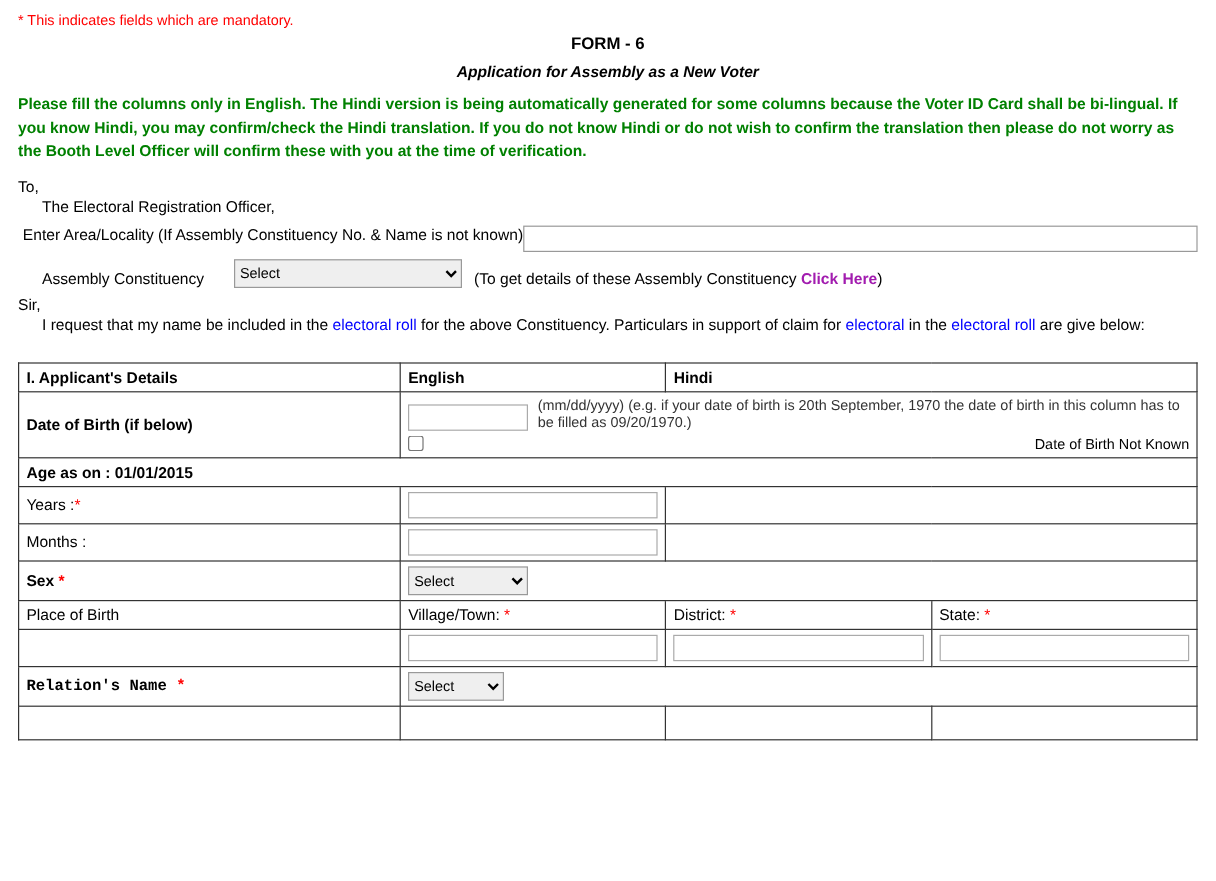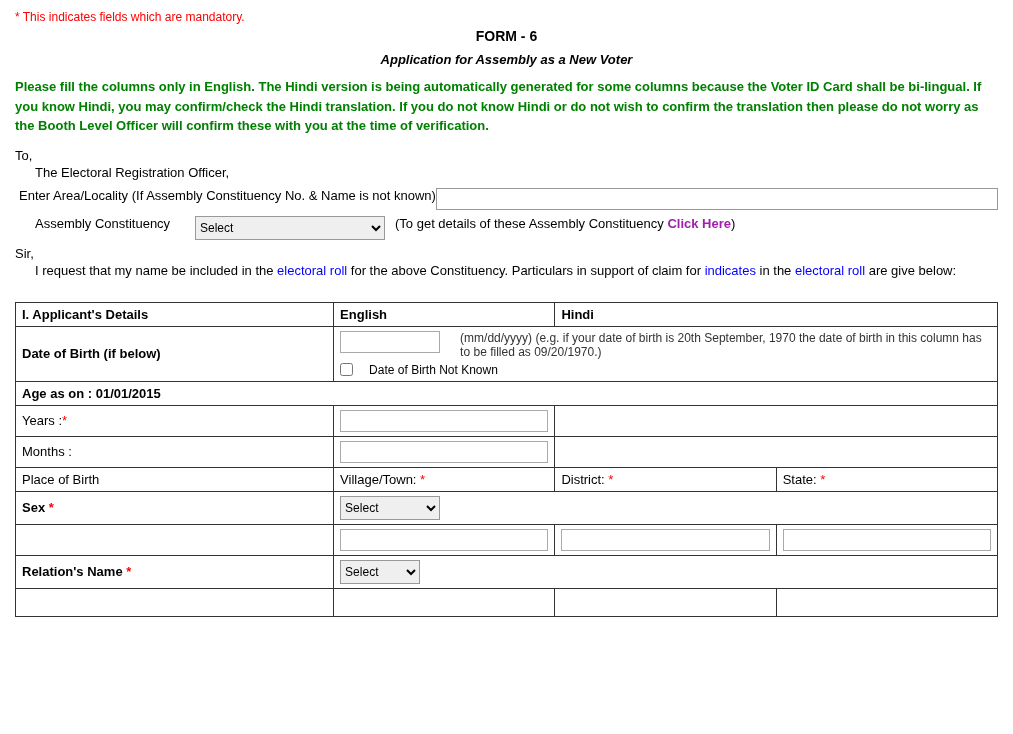--- a/index.html
+++ b/index.html
@@ -62,21 +62,21 @@
     }
     .field-input-full input[type="text"] {
       width: 100%;
       height: 22px;
       border: 1px solid #999;
       padding: 2px 4px;
       font-size: 12px;
     }
     .assembly-row {
       display: flex;
-      align-items: flex-start;
+      align-items: flex-end;
       margin-bottom: 6px;
       margin-left: 20px;
     }
     .assembly-label {
       font-size: 13px;
       min-width: 160px;
     }
     .assembly-select {
       margin-right: 10px;
     }
@@ -186,23 +186,24 @@
     .place-village .required-star { color: red; }
     .relation-select select {
       height: 24px;
       font-size: 12px;
       border: 1px solid #999;
       width: 80px;
     }
     .checkbox-row {
       display: flex;
       align-items: center;
-      gap: 16px;
+      gap: 0;
       font-size: 12px;
       margin-top: 4px;
+      justify-content: space-between;
     }
   </style>
 </head>
 <body>
 
 <div class="mandatory-note">* This indicates fields which are mandatory.</div>
 
 <div class="form-title">FORM - 6</div>
 <div class="form-subtitle">Application for Assembly as a New Voter</div>
 
@@ -228,42 +229,42 @@
     </select>
   </div>
   <div class="assembly-hint">
     <span>(To get details of these Assembly Constituency </span><a href="#">Click Here</a>)
   </div>
 </div>
 
 <div class="sir-section">
   <div class="sir-line">Sir,</div>
   <div class="request-line">
-    I request that my name be included in the <span class="blue-text">electoral roll</span> for the above Constituency. Particulars in support of claim for <span class="blue-text">indicates</span> in the <span class="blue-text">electoral roll</span> are give below:
+    I request that my name be included in the <span class="blue-text">electoral roll</span> for the above Constituency. Particulars in support of claim for <span class="blue-text">electoral</span> in the <span class="blue-text">electoral roll</span> are give below:
   </div>
 </div>
 
 <table class="main-table">
   <thead>
     <tr class="header-row">
       <td class="section-header">I. Applicant's Details</td>
       <td>English</td>
       <td colspan="2">Hindi</td>
     </tr>
   </thead>
   <tbody>
 
 
 
     <tr>
       <td class="label-cell" style="font-weight:bold;">
         <span>Date of Birth  (if below)</span>
       </td>
       <td colspan="3">
-        <div style="display:flex; align-items:flex-start; gap:16px;">
+        <div style="display:flex; align-items:flex-end; gap:4px;">
           <input type="text" class="dob-input" value="" style="">
           <span class="dob-note">(mm/dd/yyyy)  (e.g. if your date of birth is 20th September, 1970 the date of birth in this column has to be filled as 09/20/1970.)</span>
         </div>
         <div class="checkbox-row">
           <input type="checkbox" style="">
           <span>Date of Birth Not Known</span>
         </div>
       </td>
     </tr>
 
@@ -284,74 +285,74 @@
     </tr>
 
     <tr>
       <td class="label-cell">
         <span>Months :</span>
       </td>
       <td class="input-cell">
         <input type="text" value="" style="">
       </td>
       <td colspan="2"></td>
-    </tr>
-
-    <tr>
-      <td class="label-cell">
-        <span>Place of Birth</span>
-      </td>
-      <td>
-        <span class="place-village">
-          <span>Village/Town: </span><span class="required-star">*</span>
-        </span>
-      </td>
-      <td>
-        <span class="place-village">
-          <span>District: </span><span class="required-star">*</span>
-        </span>
-      </td>
-      <td>
-        <span class="place-village">
-          <span>State: </span><span class="required-star">*</span>
-        </span>
-      </td>
     </tr>
 
     <tr>
       <td class="label-cell" style="font-weight:bold;">
         <span>Sex </span><span class="required-star">*</span>
       </td>
       <td colspan="3">
         <div class="sex-select">
           <select>
             <option>Select</option>
             <option>Male</option>
             <option>Female</option>
             <option>Other</option>
           </select>
         </div>
       </td>
     </tr>
 
     <tr>
+      <td class="label-cell">
+        <span>Place of Birth</span>
+      </td>
+      <td>
+        <span class="place-village">
+          <span>Village/Town: </span><span class="required-star">*</span>
+        </span>
+      </td>
+      <td>
+        <span class="place-village">
+          <span>District: </span><span class="required-star">*</span>
+        </span>
+      </td>
+      <td>
+        <span class="place-village">
+          <span>State: </span><span class="required-star">*</span>
+        </span>
+      </td>
+    </tr>
+
+    <tr>
       <td class="label-cell"></td>
       <td class="input-cell">
         <input type="text" value="" style="">
       </td>
       <td class="input-cell">
         <input type="text" value="" style="">
       </td>
       <td class="input-cell">
         <input type="text" value="" style="">
       </td>
     </tr>
 
     <tr>
-      <td class="label-cell" style="font-weight:bold;">
+      <td class="label-cell" style="font-weight:bold;font-family:Liberation Mono, monospace;">
         <span>Relation's Name </span><span class="required-star">*</span>
       </td>
       <td colspan="3">
         <div class="relation-select">
           <select>
             <option>Select</option>
             <option>Father</option>
             <option>Mother</option>
             <option>Husband</option>
             <option>Wife</option>

